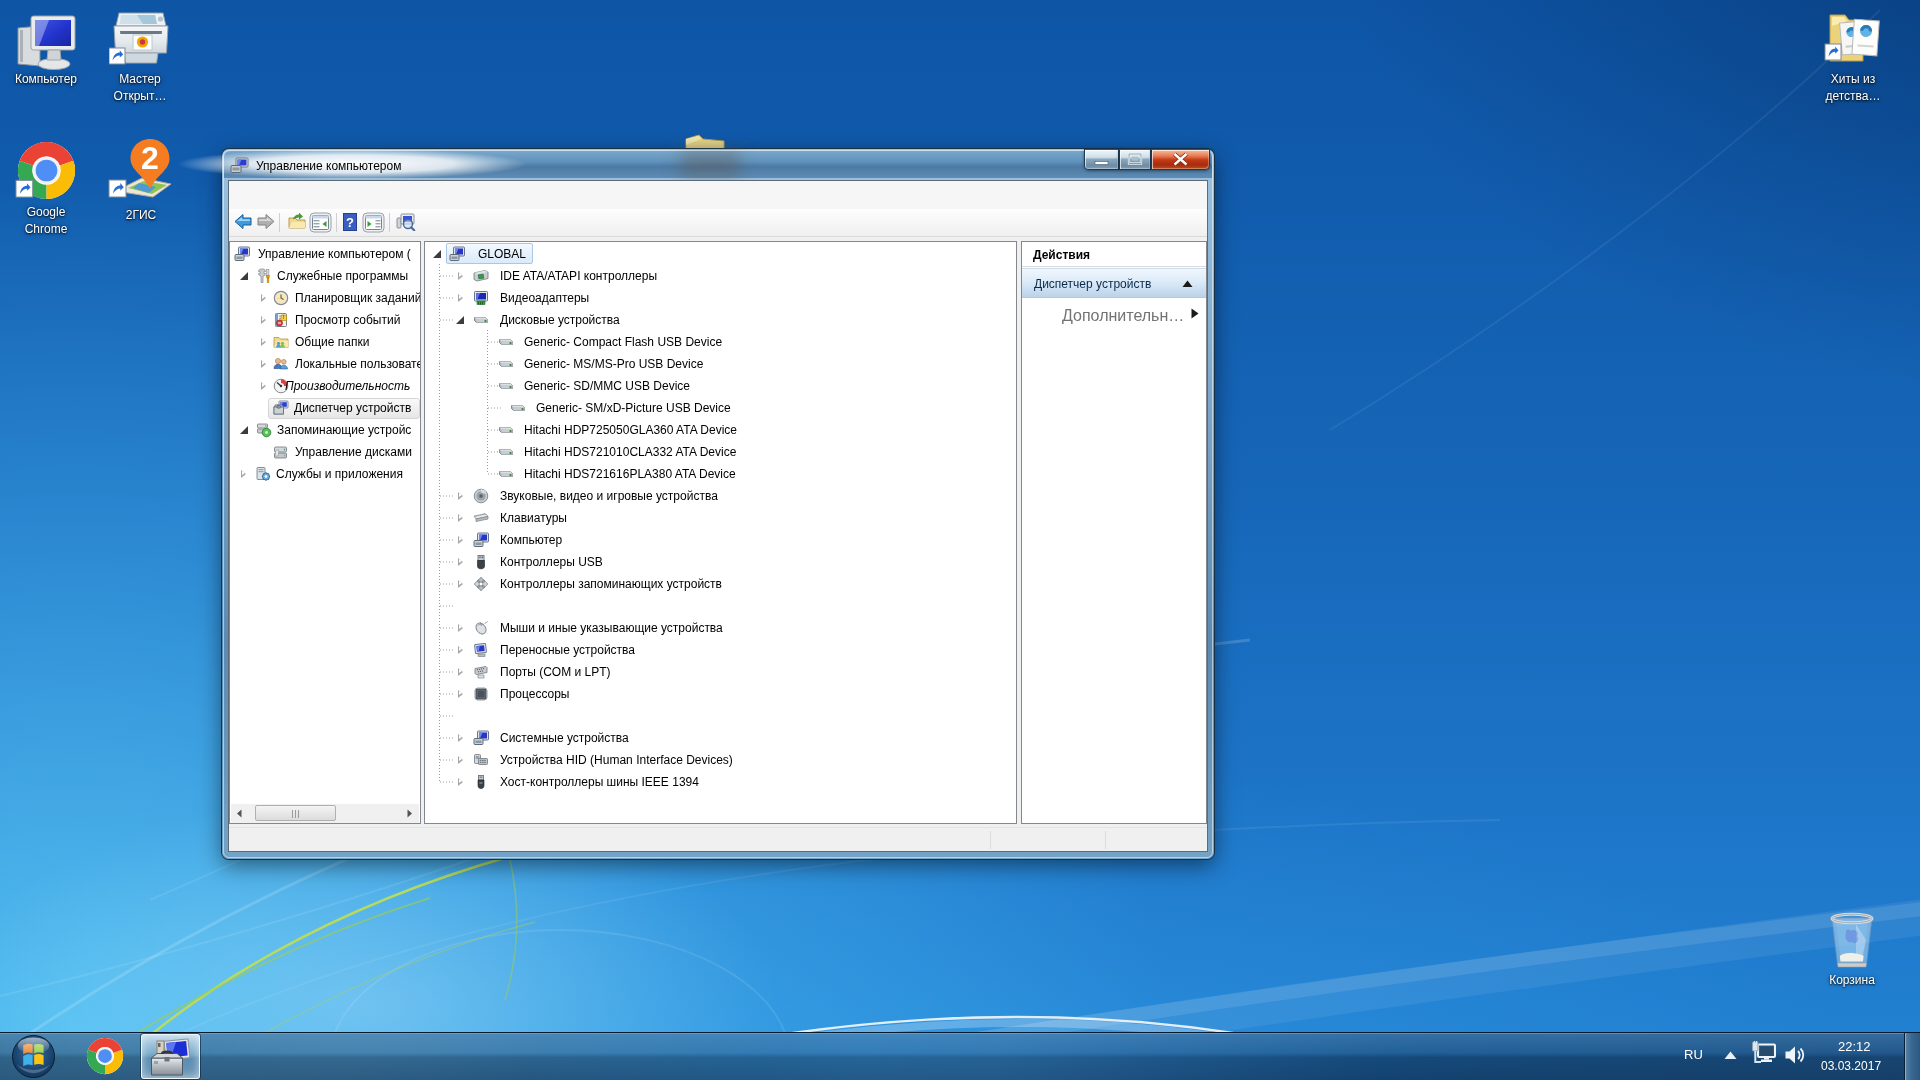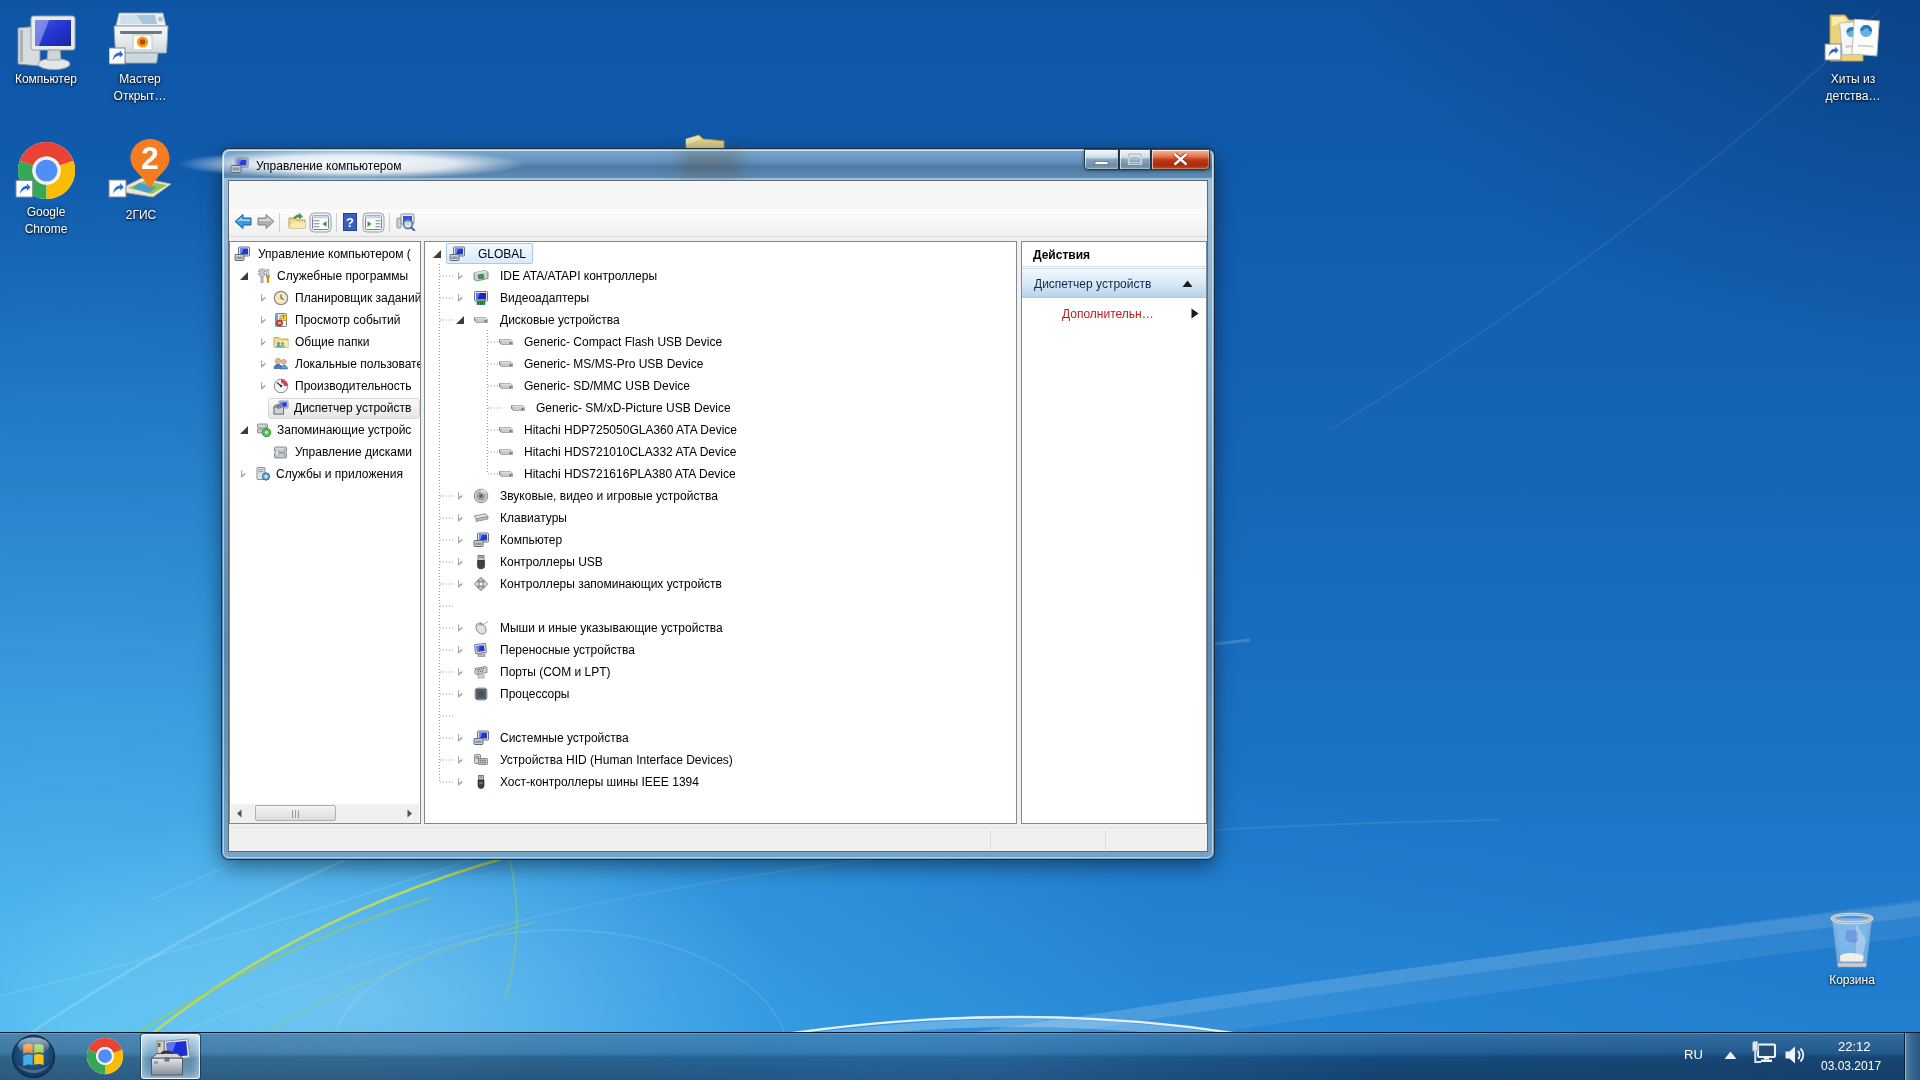--- a/index.html
+++ b/index.html
@@ -541,21 +541,21 @@
           <svg class="ic" style="left:43px" width="16" height="16">
             <use href="#sy-users"></use>
           </svg>
           <span class="itxt" style="left:65px;">Локальные пользовате</span>
         </div>
       <div class="row" style="left:0;top:133px;width:190px;">
           <span class="exp" style="left:31px;"></span>
           <svg class="ic" style="left:43px" width="16" height="16">
             <use href="#sy-perf"></use>
           </svg>
-          <span class="itxt" style="left:65px;">Производительность</span>
+          <span class="itxt" style="left:55px;font-style:italic;">Производительность</span>
         </div>
       <div id="selgray"></div>
       <div class="row" style="left:0;top:155px;width:190px;">
           <svg class="ic" style="left:43px" width="16" height="16">
             <use href="#sy-devm"></use>
           </svg>
           <span class="itxt" style="left:64px;">Диспетчер устройств</span>
         </div>
       <div class="row" style="left:0;top:177px;width:190px;">
           <span class="expd" style="left:10px;"></span>
@@ -782,21 +782,21 @@
 
     <div class="pane" style="left:792px;top:60px;width:186px;height:583px;">
       <div style="position:absolute;left:11px;top:6px;font-size:12px;font-weight:bold;color:#000;">Действия</div>
       <div style="position:absolute;left:0;top:24px;width:184px;height:1px;background:#dadada;"></div>
       <div id="actbar">
         <div style="position:absolute;left:12px;top:8px;font-size:12px;color:#0a2a4a;">Диспетчер устройств</div>
         <svg class="abs" style="left:160px;top:11px" width="11" height="8" viewBox="0 0 11 8">
             <path d="M 5.5 0.5 L 10.5 7 L 0.5 7 Z" fill="#1a1a1a"></path>
           </svg>
       </div>
-      <div style="position:absolute;left:40px;top:65px;font-size:12px;color:#b91c1c;">Дополнительн…</div>
+      <div style="position:absolute;left:40px;top:65px;font-size:16px;color:#737373;">Дополнительн…</div>
       <svg class="abs" style="left:169px;top:66px" width="8" height="11" viewBox="0 0 8 11">
           <path d="M 0.5 0.5 L 7.5 5.5 L 0.5 10.5 Z" fill="#1a1a1a"></path>
         </svg>
     </div>
 
     <div id="statusbar">
       <div class="ssep" style="left:761px;"></div>
       <div class="ssep" style="left:876px;"></div>
     </div>
   </div>

